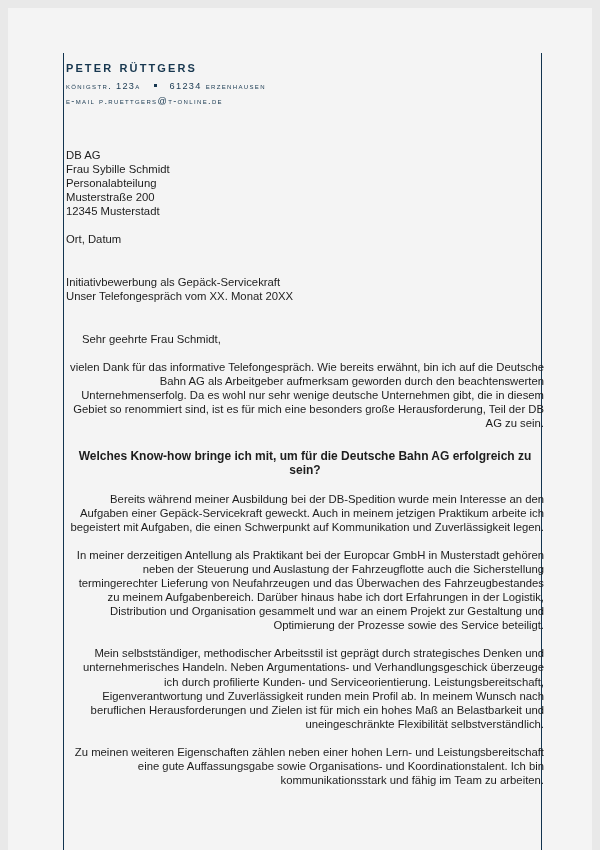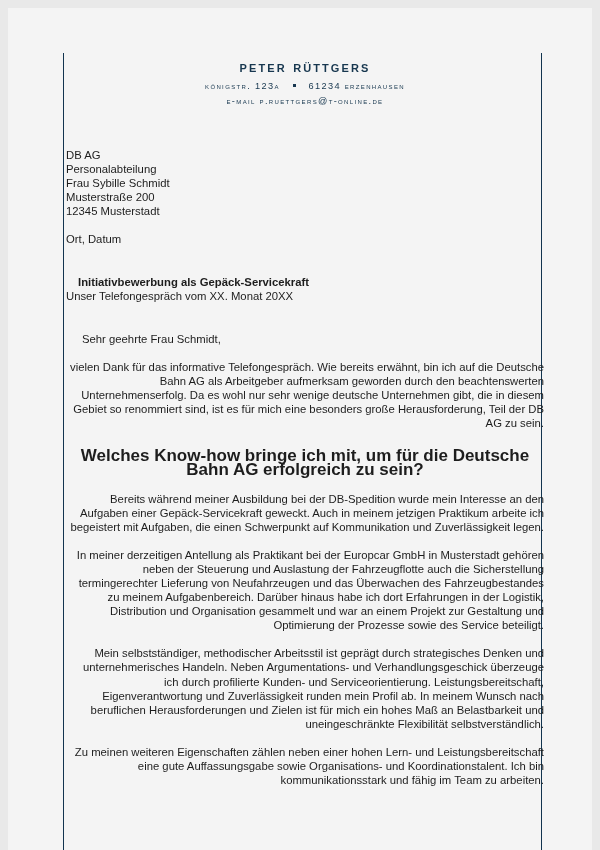--- a/index.html
+++ b/index.html
@@ -33,21 +33,21 @@
 
   .content {
     position: absolute;
     left: 58px;
     right: 48px;
     top: 0;
   }
 
   
   .letterhead {
-    text-align: center;
+    text-align: left;
     padding-top: 50px;
     color: #1b3d59;
   }
   .lh-name {
     font-size: 15.5px;
     font-weight: bold;
     letter-spacing: 2.1px;
     font-variant: small-caps;
     text-transform: lowercase;
     color: #17374f;
@@ -88,36 +88,36 @@
 
   .place-date {
     margin-top: 14px;
     text-align: left;
     padding-right: 2px;
   }
 
   .subject {
     margin-top: 28px;
   }
-  .subject .s1 { font-weight: bold; margin-left: 12px; }
+  .subject .s1 { font-weight: normal; }
   .subject .s2 { }
 
   .salutation { margin-top: 29px; margin-left: 16px; }
 
   p.para {
     margin: 14px 0 0 0;
     text-align: right;
   }
 
   .question {
     margin-top: 19px;
     margin-bottom: 0;
     font-weight: bold;
     text-align: center;
-    font-size: 17px;
+    font-size: 12px;
   }
 </style>
 </head>
 <body>
 
 <div class="page">
 
   <div class="rule rule-left"></div>
   <div class="rule rule-right"></div>
 
@@ -130,22 +130,22 @@
         <span class="lh-sep"><i></i></span>
         <span>61234 Erzenhausen</span>
       </div>
       <div class="lh-line">E-Mail p.ruettgers@t-online.de</div>
     </div>
 
     <div class="letter">
 
       <div class="recipient">
         <div>DB AG</div>
+        <div>Frau Sybille Schmidt</div>
         <div>Personalabteilung</div>
-        <div>Frau Sybille Schmidt</div>
         <div>Musterstraße 200</div>
         <div>12345 Musterstadt</div>
       </div>
 
       <div class="place-date">Ort, Datum</div>
 
       <div class="subject">
         <div class="s1">Initiativbewerbung als Gepäck-Servicekraft</div>
         <div class="s2">Unser Telefongespräch vom XX. Monat 20XX</div>
       </div>

